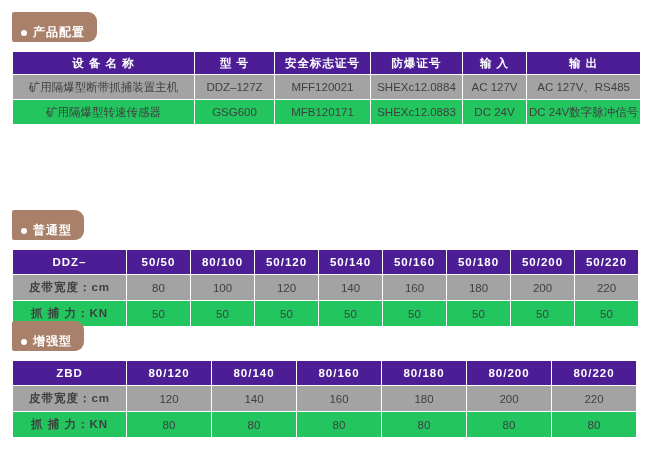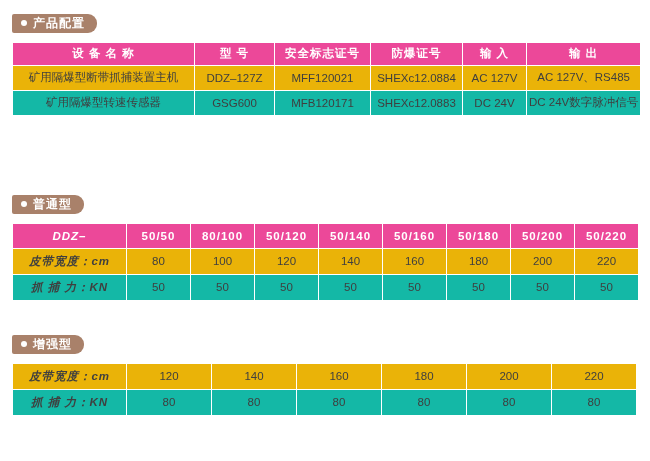--- a/index.html
+++ b/index.html
@@ -25,21 +25,21 @@
 
   
   .section-head {
     display: inline-flex;
     align-items: center;
     background: #a9816a;
     color: #ffffff;
     font-size: 12px;
     font-weight: bold;
     height: 19px;
-    padding: 0 12px 0 9px;
+    padding: 11px 12px 0 9px;
     border-radius: 2px 9px 9px 2px;
     letter-spacing: 1px;
   }
   .section-head .dot {
     width: 6px;
     height: 6px;
     border-radius: 50%;
     background: #ffffff;
     display: inline-block;
     margin-right: 6px;
@@ -64,46 +64,45 @@
     text-align: center;
     vertical-align: middle;
     padding: 0 2px;
     font-weight: normal;
     color: #3f3f3f;
     white-space: nowrap;
     overflow: hidden;
   }
   
   .hrow td {
-    background: #ec4899;
+    background: #4c1d95;
     color: #ffffff;
     font-weight: bold;
     letter-spacing: 1px;
   }
   
-  .rowA td { background: #eab308; }
-  .rowB td { background: #14b8a6; }
+  .rowA td { background: #a3a3a3; }
+  .rowB td { background: #22c55e; }
 
   
   .t1 td { height: 24px; }
   .t1 .hrow td { height: 22px; }
 
   .t2 td, .t3 td { height: 25px; }
   .t2 .hrow td, .t3 .hrow td { height: 24px; }
 
   .label-cell {
     font-weight: bold;
     letter-spacing: 1px;
-    font-style: italic;
   }
 
   
   #block1 { top: 12px; }
-  #block2 { top: 193px; }
-  #block3 { top: 333px; }
+  #block2 { top: 210px; }
+  #block3 { top: 321px; }
 </style>
 </head>
 <body>
 
 <div class="page">
 
   <div class="block" id="block1">
     <div class="block-head">
       <span class="section-head">
         <span class="dot"></span>
@@ -216,20 +215,29 @@
       <colgroup>
         <col style="width:114px">
         <col style="width:85px">
         <col style="width:85px">
         <col style="width:85px">
         <col style="width:85px">
         <col style="width:85px">
         <col style="width:85px">
       </colgroup>
       <tbody>
+        <tr class="hrow">
+          <td class="label-cell">ZBD</td>
+          <td>80/120</td>
+          <td>80/140</td>
+          <td>80/160</td>
+          <td>80/180</td>
+          <td>80/200</td>
+          <td>80/220</td>
+        </tr>
         <tr class="rowA">
           <td class="label-cell">皮带宽度：cm</td>
           <td>120</td>
           <td>140</td>
           <td>160</td>
           <td>180</td>
           <td>200</td>
           <td>220</td>
         </tr>
         <tr class="rowB">

